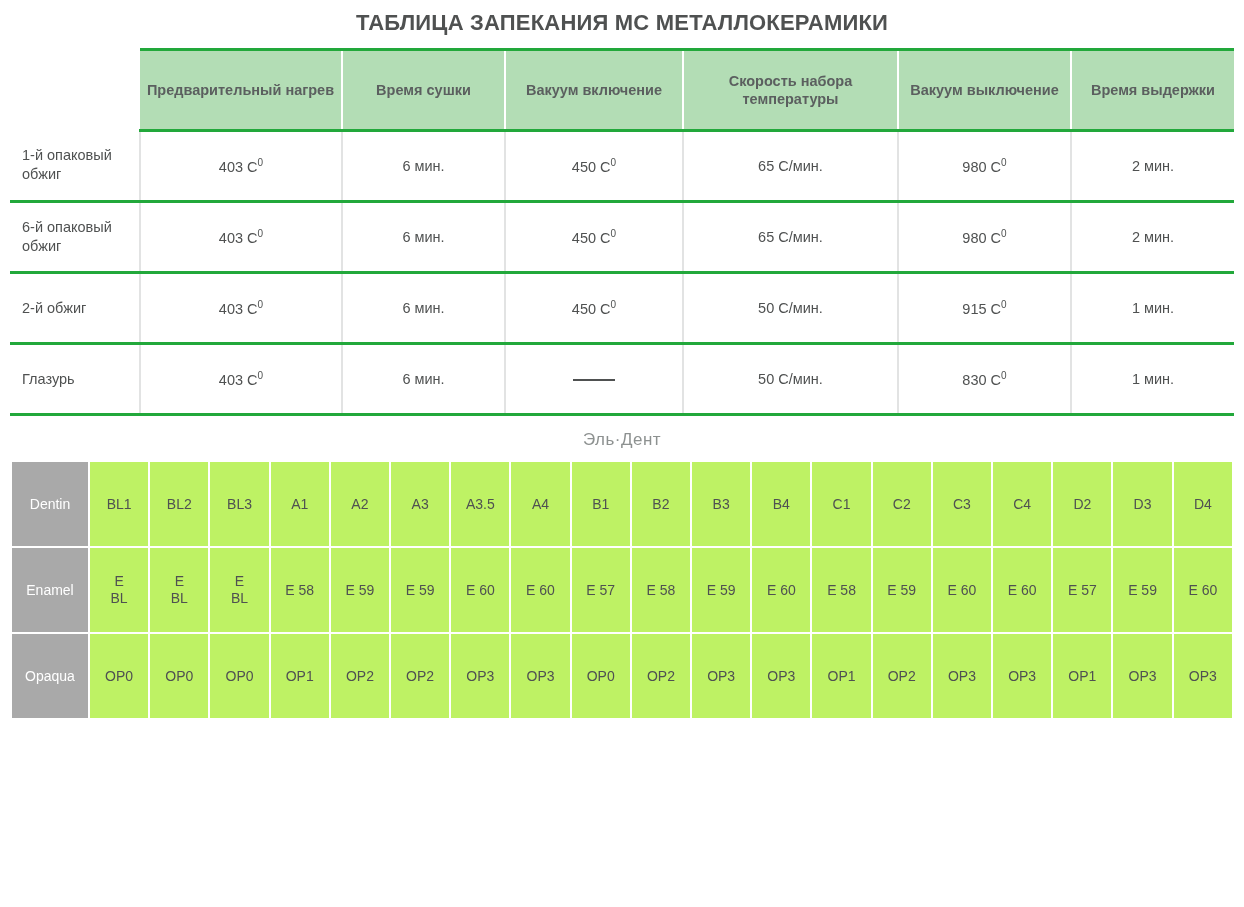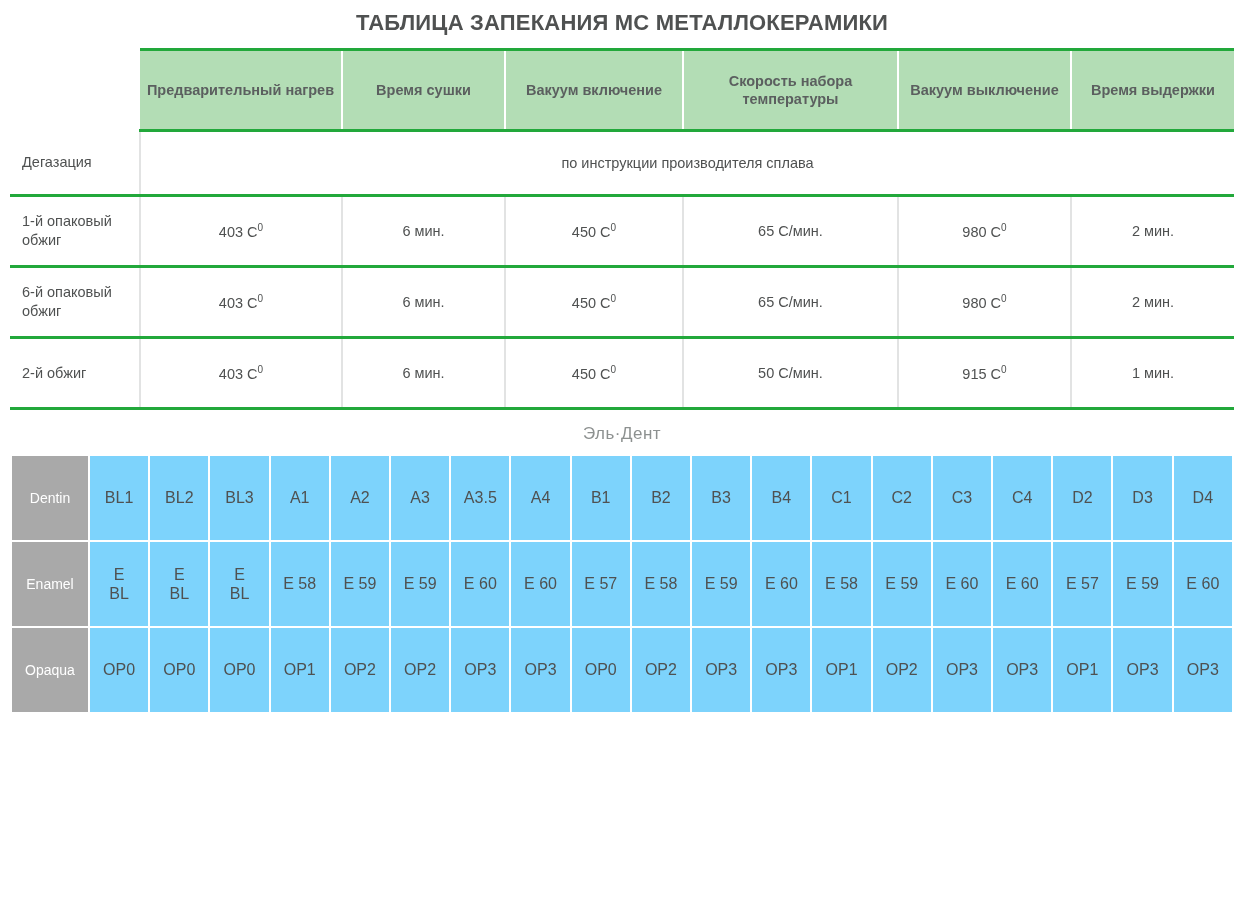--- a/index.html
+++ b/index.html
@@ -118,23 +118,23 @@
   .shades-wrap {
     padding: 0 10px;
   }
   table.shades {
     width: 1224px;
     border-collapse: separate;
     border-spacing: 2px;
     table-layout: fixed;
   }
   table.shades td {
-    background: #7dd3fc;
-    text-align: center;
-    font-size: 16px;
+    background: #bef264;
+    text-align: center;
+    font-size: 14px;
     color: #4f5151;
     height: 84px;
     line-height: 1.2;
     padding: 0;
   }
   table.shades td.rowhead {
     background: #a9a9a9;
     color: #ffffff;
     font-size: 14px;
     width: 76px;
@@ -161,24 +161,20 @@
         <th class="hdr-blank"></th>
         <th class="hdr-cell first">Предварительный нагрев</th>
         <th class="hdr-cell">Время сушки</th>
         <th class="hdr-cell">Вакуум включение</th>
         <th class="hdr-cell">Скорость набора температуры</th>
         <th class="hdr-cell">Вакуум выключение</th>
         <th class="hdr-cell">Время выдержки</th>
       </tr>
     </thead>
     <tbody>
-      <tr class="row-degas">
-        <td class="row-label">Дегазация</td>
-        <td class="degas-span" colspan="6">по инструкции производителя сплава</td>
-      </tr>
 
       <tr class="row-body">
         <td class="row-label">1-й опаковый обжиг</td>
         <td class="data-cell"><span>403 С</span><span class="sup">0</span></td>
         <td class="data-cell">6 мин.</td>
         <td class="data-cell"><span>450 С</span><span class="sup">0</span></td>
         <td class="data-cell">65 С/мин.</td>
         <td class="data-cell"><span>980 С</span><span class="sup">0</span></td>
         <td class="data-cell">2 мин.</td>
       </tr>
@@ -197,20 +193,29 @@
       <tr class="row-body">
         <td class="row-label">2-й обжиг</td>
         <td class="data-cell"><span>403 С</span><span class="sup">0</span></td>
         <td class="data-cell">6 мин.</td>
         <td class="data-cell"><span>450 С</span><span class="sup">0</span></td>
         <td class="data-cell">50 С/мин.</td>
         <td class="data-cell"><span>915 С</span><span class="sup">0</span></td>
         <td class="data-cell">1 мин.</td>
       </tr>
 
+      <tr class="row-body row-last">
+        <td class="row-label">Глазурь</td>
+        <td class="data-cell"><span>403 С</span><span class="sup">0</span></td>
+        <td class="data-cell">6 мин.</td>
+        <td class="data-cell"><span class="dash"></span></td>
+        <td class="data-cell">50 С/мин.</td>
+        <td class="data-cell"><span>830 С</span><span class="sup">0</span></td>
+        <td class="data-cell">1 мин.</td>
+      </tr>
     </tbody>
   </table>
 </div>
 
 <div class="brand">Эль·Дент</div>
 
 <div class="shades-wrap">
   <table class="shades">
     <tbody>
       <tr>

